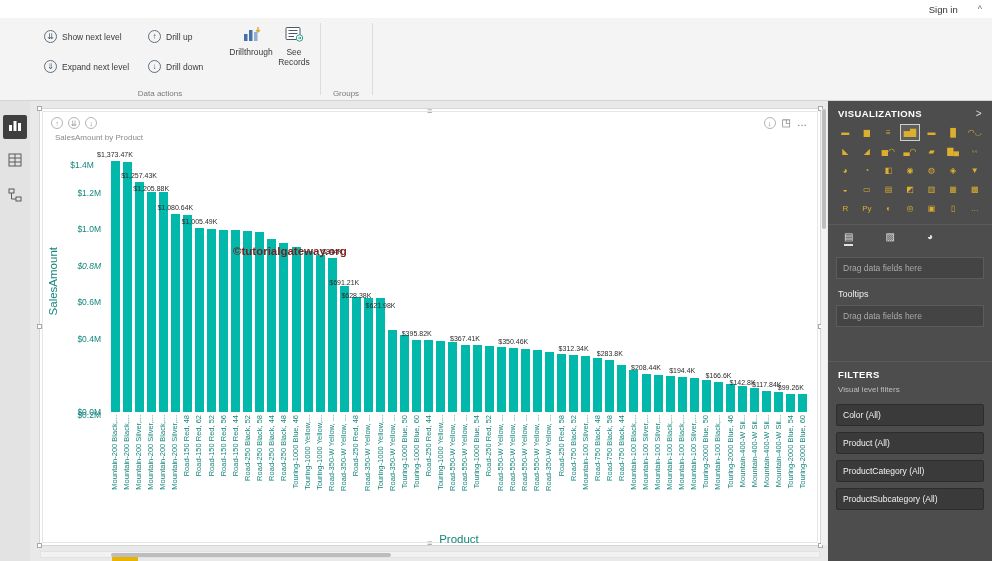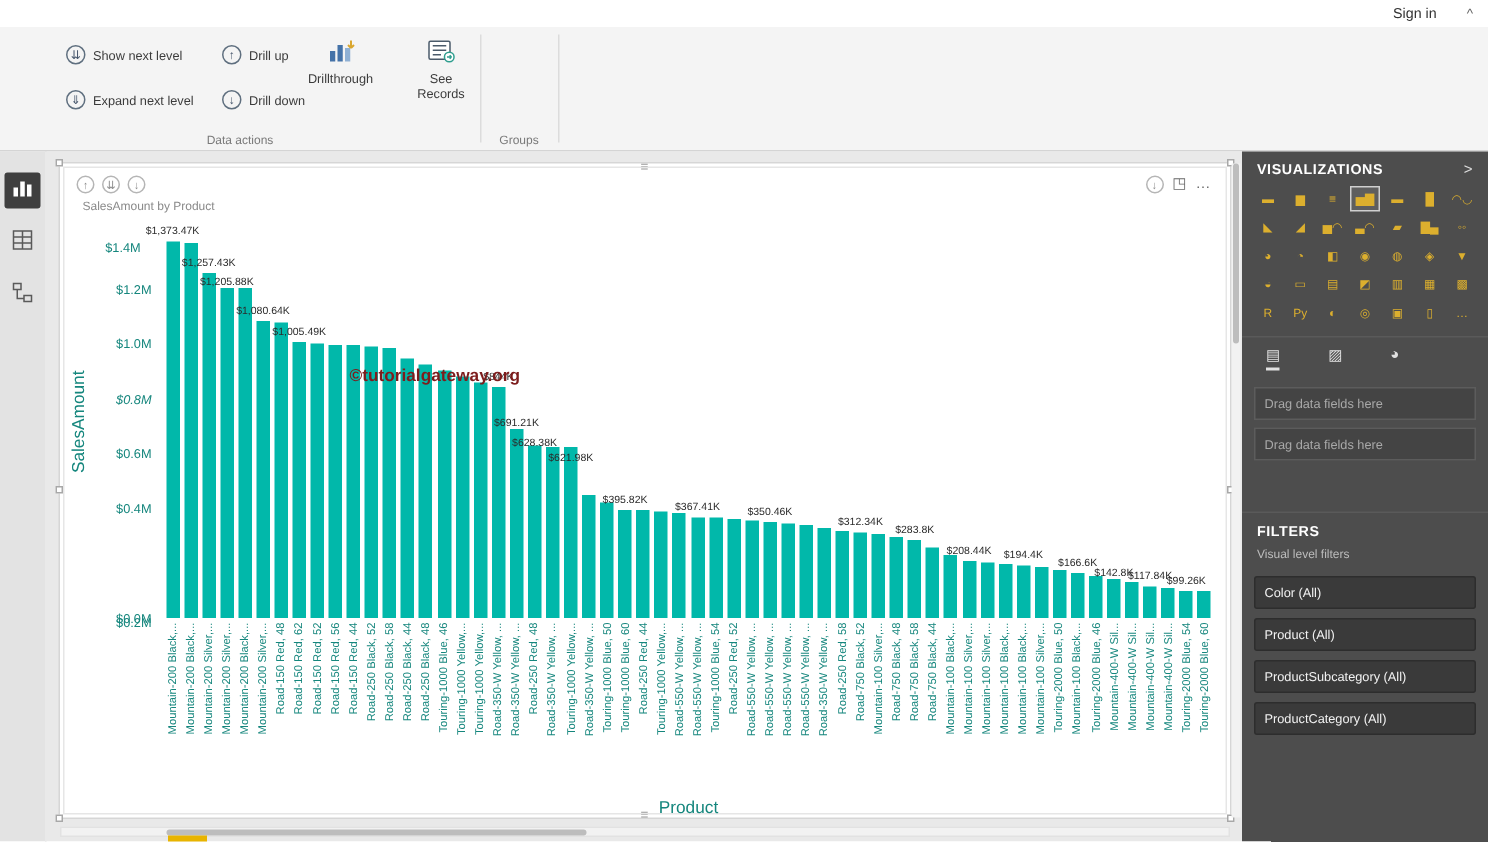--- a/index.html
+++ b/index.html
@@ -120,21 +120,21 @@
       <div class="sbtn">
         <span class="circ">↑</span>
         <span>Drill up</span>
       </div>
       <div class="sbtn">
         <span class="circ">↓</span>
         <span>Drill down</span>
       </div>
     </div>
 
-    <div class="bigbtn" style="left:200px;width:54px;">
+    <div class="bigbtn" style="left:224px;width:54px;">
       <span>
         <svg width="20" height="16" viewBox="0 0 20 16">
           <rect x="3" y="8" width="3.5" height="7" fill="#4472a8"></rect>
           <rect x="8" y="4" width="3.5" height="11" fill="#4472a8"></rect>
           <rect x="13" y="6" width="3.5" height="9" fill="#8fb0d4"></rect>
           <path d="M17 1 L17 6 M17 6 L15 4 M17 6 L19 4" stroke="#d9a62e" fill="none" stroke-width="1.3"></path>
         </svg>
       </span>
       <span>Drillthrough</span>
     </div>
@@ -426,27 +426,28 @@
         <div class="vicon">…</div>
       </div>
 
     <div class="welltabs">
       <span class="wtab active">▤</span>
       <span class="wtab">▨</span>
       <span class="wtab">◕</span>
     </div>
 
     <div class="well">Drag data fields here</div>
+    <div class="plabel">Tooltips</div>
     <div class="well">Drag data fields here</div>
 
     <div class="phead fhead">
       <span>FILTERS</span>
     </div>
     <div class="vlf">Visual level filters</div>
     <div id="filter-list">
         <div class="pill">Color (All)</div>
         <div class="pill">Product (All)</div>
+        <div class="pill">ProductCategory (All)</div>
         <div class="pill">ProductSubcategory (All)</div>
-        <div class="pill">ProductCategory (All)</div>
       </div>
   </div>
 
 </div>
 
 </body></html>

